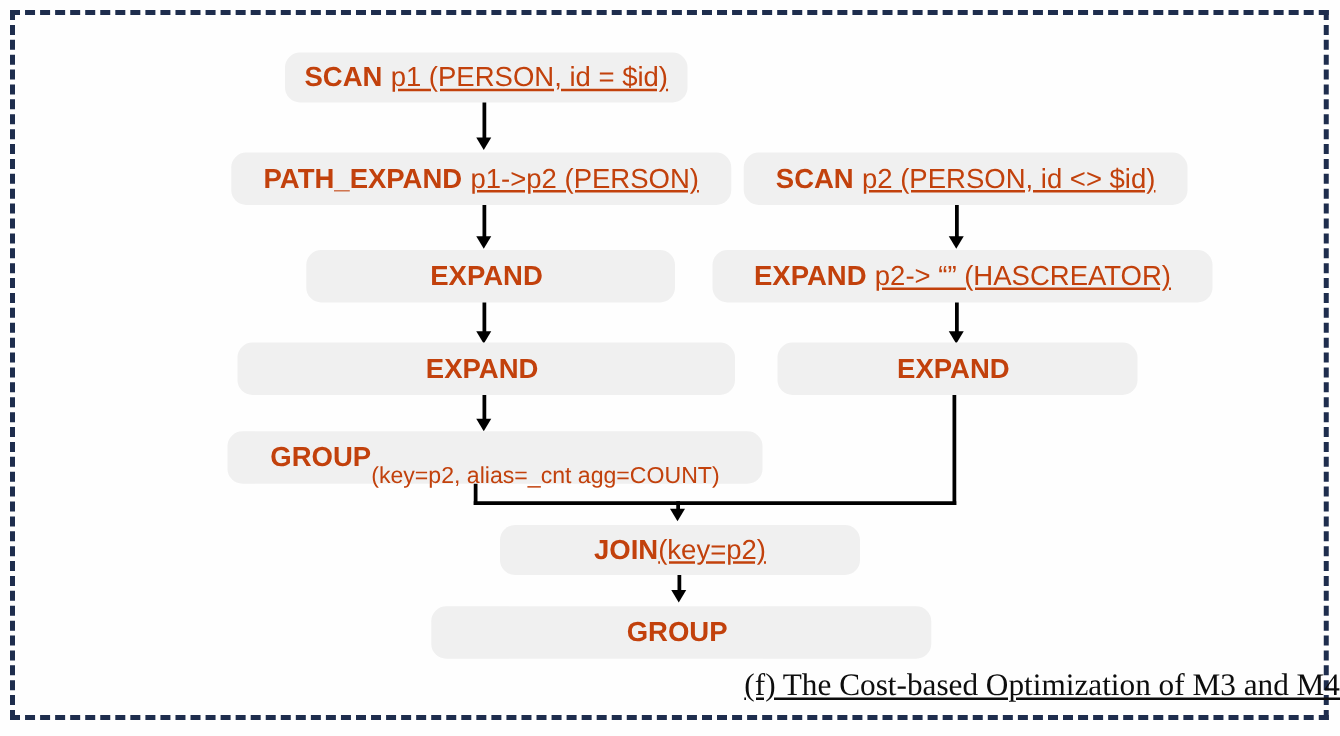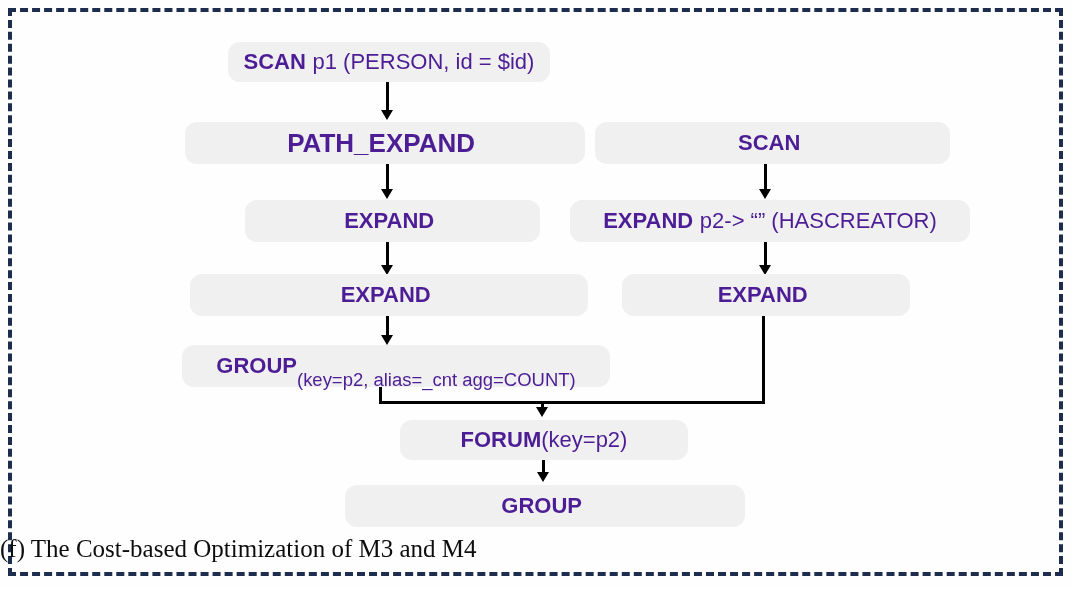--- a/index.html
+++ b/index.html
@@ -25,28 +25,29 @@
     box-sizing: border-box;
   }
   .node {
     position: absolute;
     background: #f0f0f0;
     border-radius: 12px;
     display: flex;
     align-items: center;
     justify-content: center;
     white-space: nowrap;
-    color: #4c1d95;
+    color: #c2410c;
     box-sizing: border-box;
   }
   .op {
     font-weight: bold;
   }
   .arg {
     font-weight: normal;
+    text-decoration: underline;
   }
   .arg-small {
     font-weight: normal;
     font-size: 0.84em;
     margin-top: 28px;
   }
   .sp { display: inline-block; width: 0.3em; }
 
   
   .vline {
@@ -65,45 +66,47 @@
     height: 0;
     border-left: 6px solid transparent;
     border-right: 6px solid transparent;
     border-top: 10px solid #000000;
   }
   #caption {
     position: absolute;
     left: 0;
     right: 0;
     top: 535px;
-    text-align: left;
+    text-align: right;
     font-family: "Liberation Serif", serif;
     font-size: 25px;
     color: #0d0d0d;
+    text-decoration: underline;
   }
 </style>
 </head>
 <body>
 
 <div id="canvas">
 
   <div id="dashed-frame"></div>
 
   <div class="node" style="left:228px; top:42px; width:322px; height:40px; font-size:22px;">
     <span class="op">SCAN</span>
       <span class="sp"></span>
       <span class="arg">p1 (PERSON, id = $id)</span>
   </div>
 
   <div class="vline" style="left:386px; top:82px; height:32px;"></div>
   <div class="arrowhead" style="left:381px; top:110px;"></div>
 
-  <div class="node" style="left:185px; top:122px; width:400px; height:42px; font-size:26px;">
+  <div class="node" style="left:185px; top:122px; width:400px; height:42px; font-size:22px;">
     <span class="op">PATH_EXPAND</span>
       <span class="sp"></span>
+      <span class="arg">p1-&gt;p2 (PERSON)</span>
   </div>
 
   <div class="vline" style="left:386px; top:164px; height:30px;"></div>
   <div class="arrowhead" style="left:381px; top:189px;"></div>
 
   <div class="node" style="left:245px; top:200px; width:295px; height:42px; font-size:22px;">
     <span class="op">EXPAND</span>
       <span class="sp"></span>
   </div>
 
@@ -119,20 +122,21 @@
   <div class="arrowhead" style="left:381px; top:335px;"></div>
 
   <div class="node" style="left:182px; top:345px; width:428px; height:42px; font-size:22px;">
     <span class="op">GROUP</span>
       <span class="arg-small">(key=p2, alias=_cnt  agg=COUNT)</span>
   </div>
 
   <div class="node" style="left:595px; top:122px; width:355px; height:42px; font-size:22px;">
     <span class="op">SCAN</span>
       <span class="sp"></span>
+      <span class="arg">p2 (PERSON, id &lt;&gt; $id)</span>
   </div>
 
   <div class="vline" style="left:764px; top:164px; height:30px;"></div>
   <div class="arrowhead" style="left:759px; top:189px;"></div>
 
   <div class="node" style="left:570px; top:200px; width:400px; height:42px; font-size:22px;">
     <span class="op">EXPAND</span>
       <span class="sp"></span>
       <span class="arg">p2-&gt; “” (HASCREATOR)</span>
   </div>
@@ -148,21 +152,21 @@
   <div class="vline" style="left:379px; top:387px; height:17px;"></div>
 
   <div class="vline" style="left:762px; top:316px; height:88px;"></div>
 
   <div class="hline" style="left:379px; top:401px; width:386px;"></div>
 
   <div class="vline" style="left:541px; top:401px; height:10px;"></div>
   <div class="arrowhead" style="left:536px; top:407px;"></div>
 
   <div class="node" style="left:400px; top:420px; width:288px; height:40px; font-size:22px;">
-    <span class="op">FORUM</span>
+    <span class="op">JOIN</span>
       <span class="arg">(key=p2)</span>
   </div>
 
   <div class="vline" style="left:542px; top:460px; height:16px;"></div>
   <div class="arrowhead" style="left:537px; top:472px;"></div>
 
   <div class="node" style="left:345px; top:485px; width:400px; height:42px; font-size:22px;">
     <span class="op">GROUP</span>
       <span class="sp"></span>
   </div>

